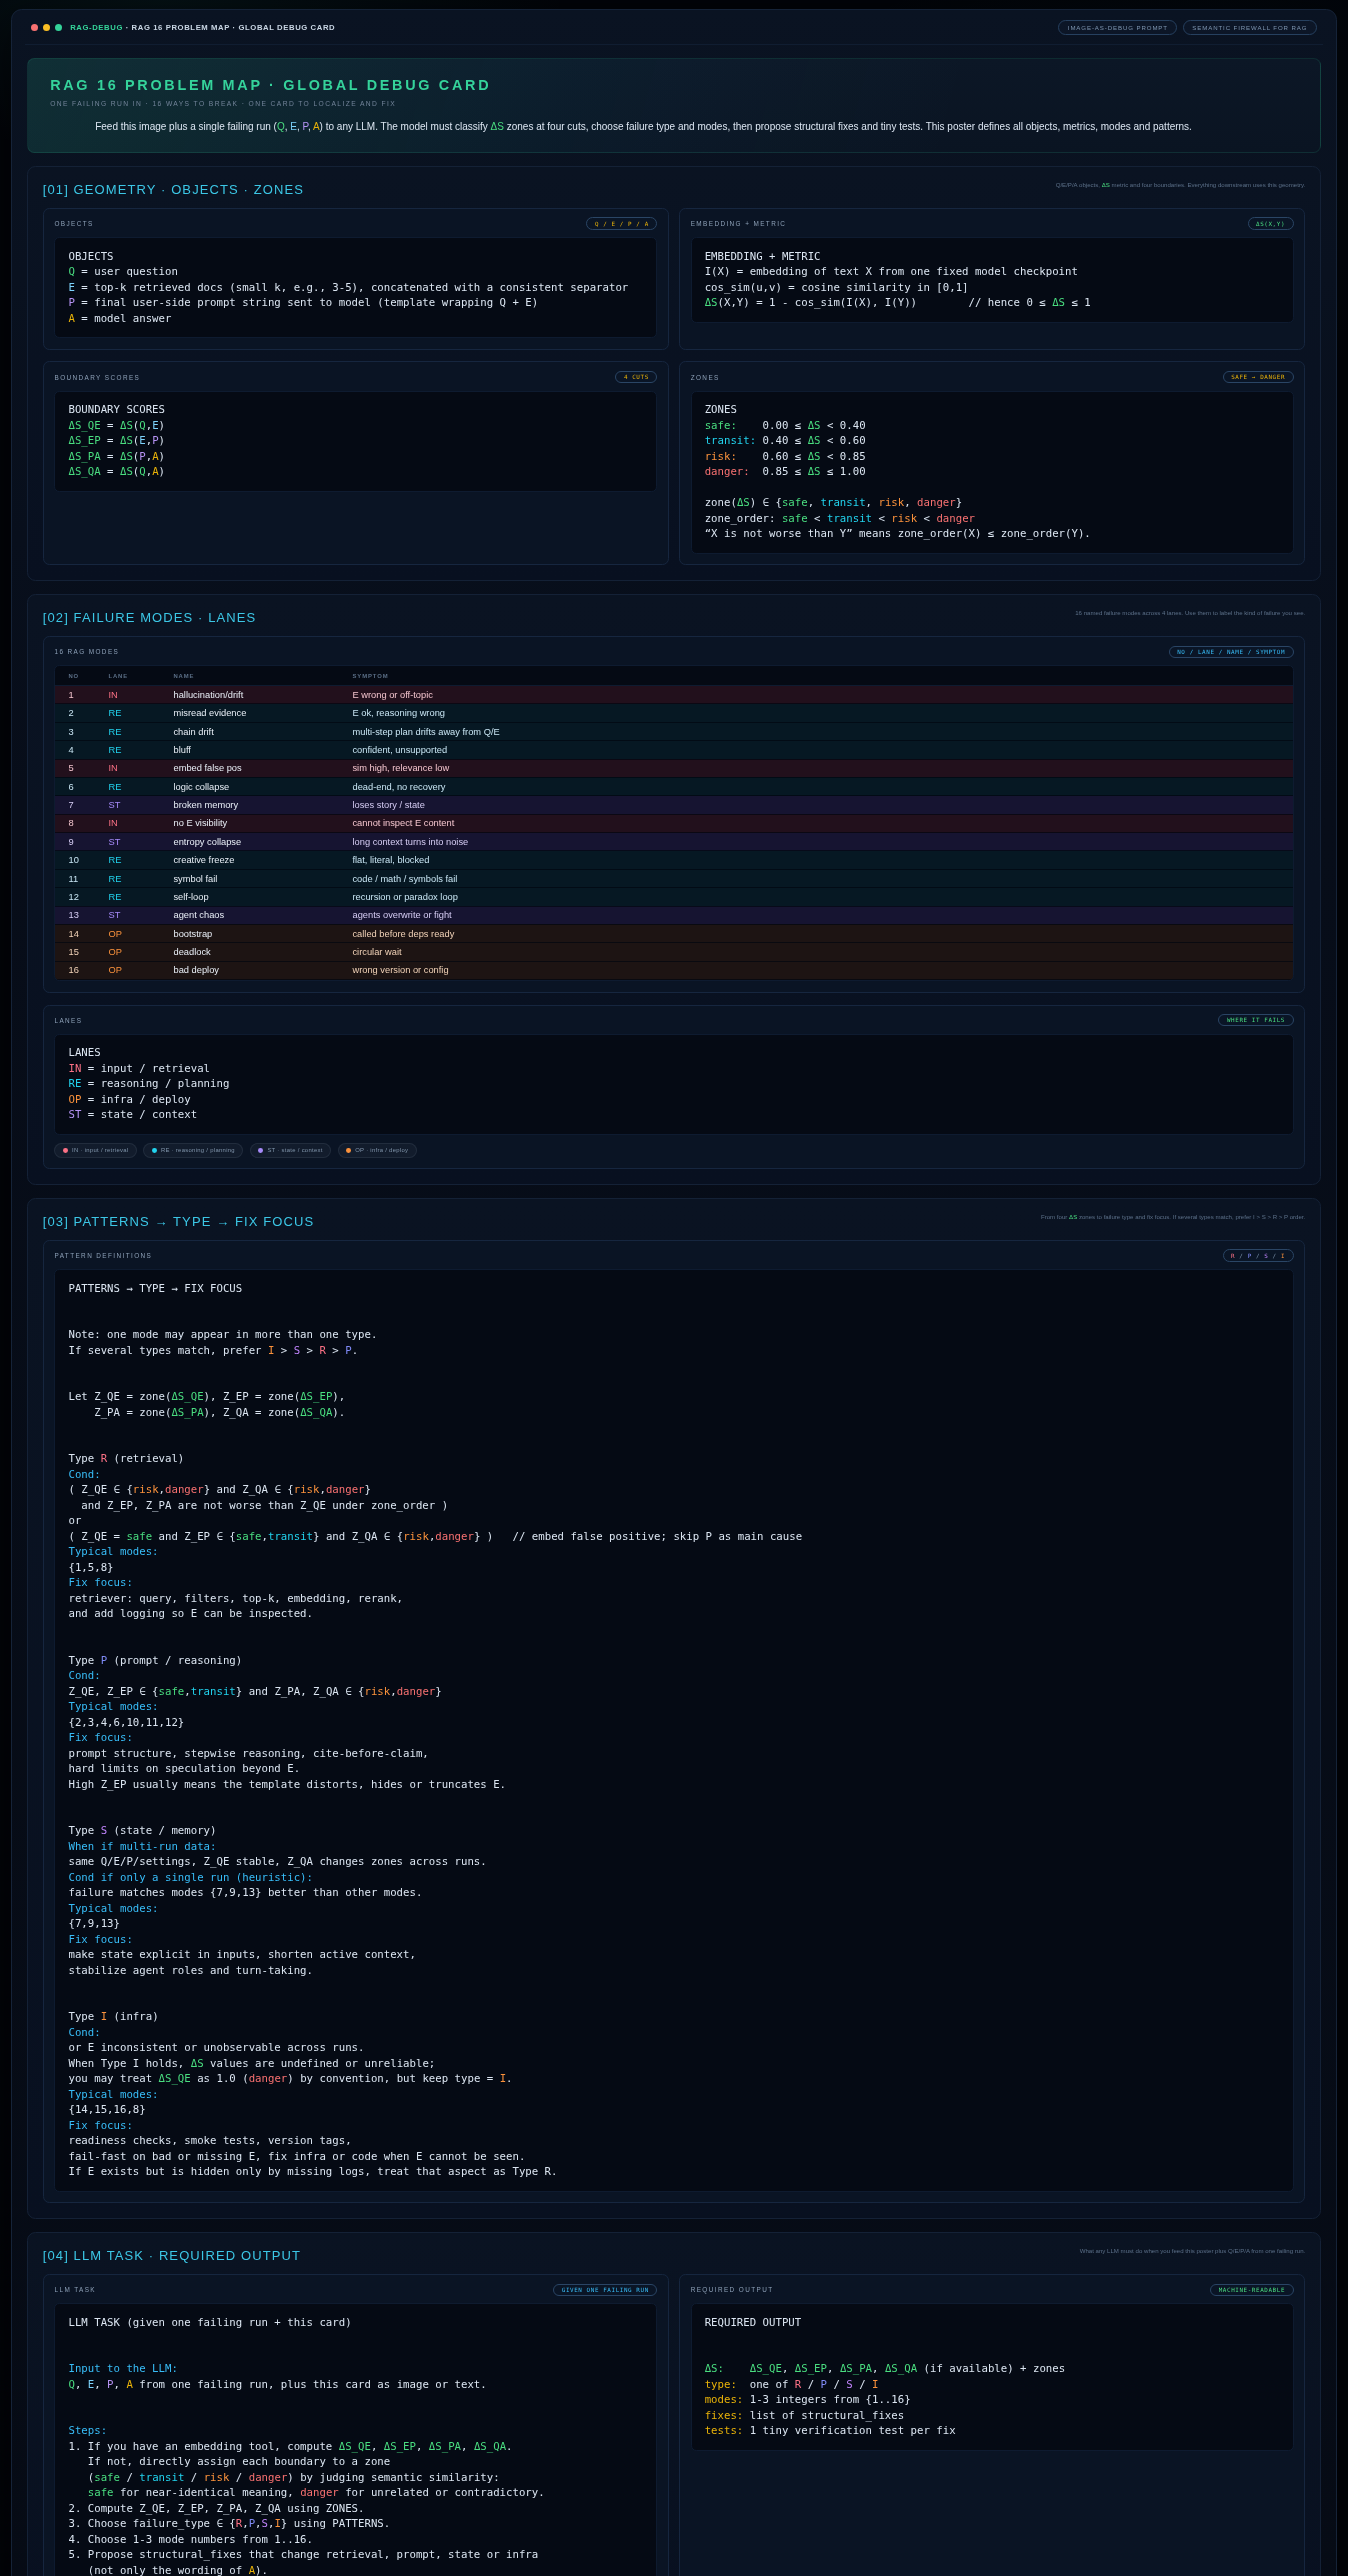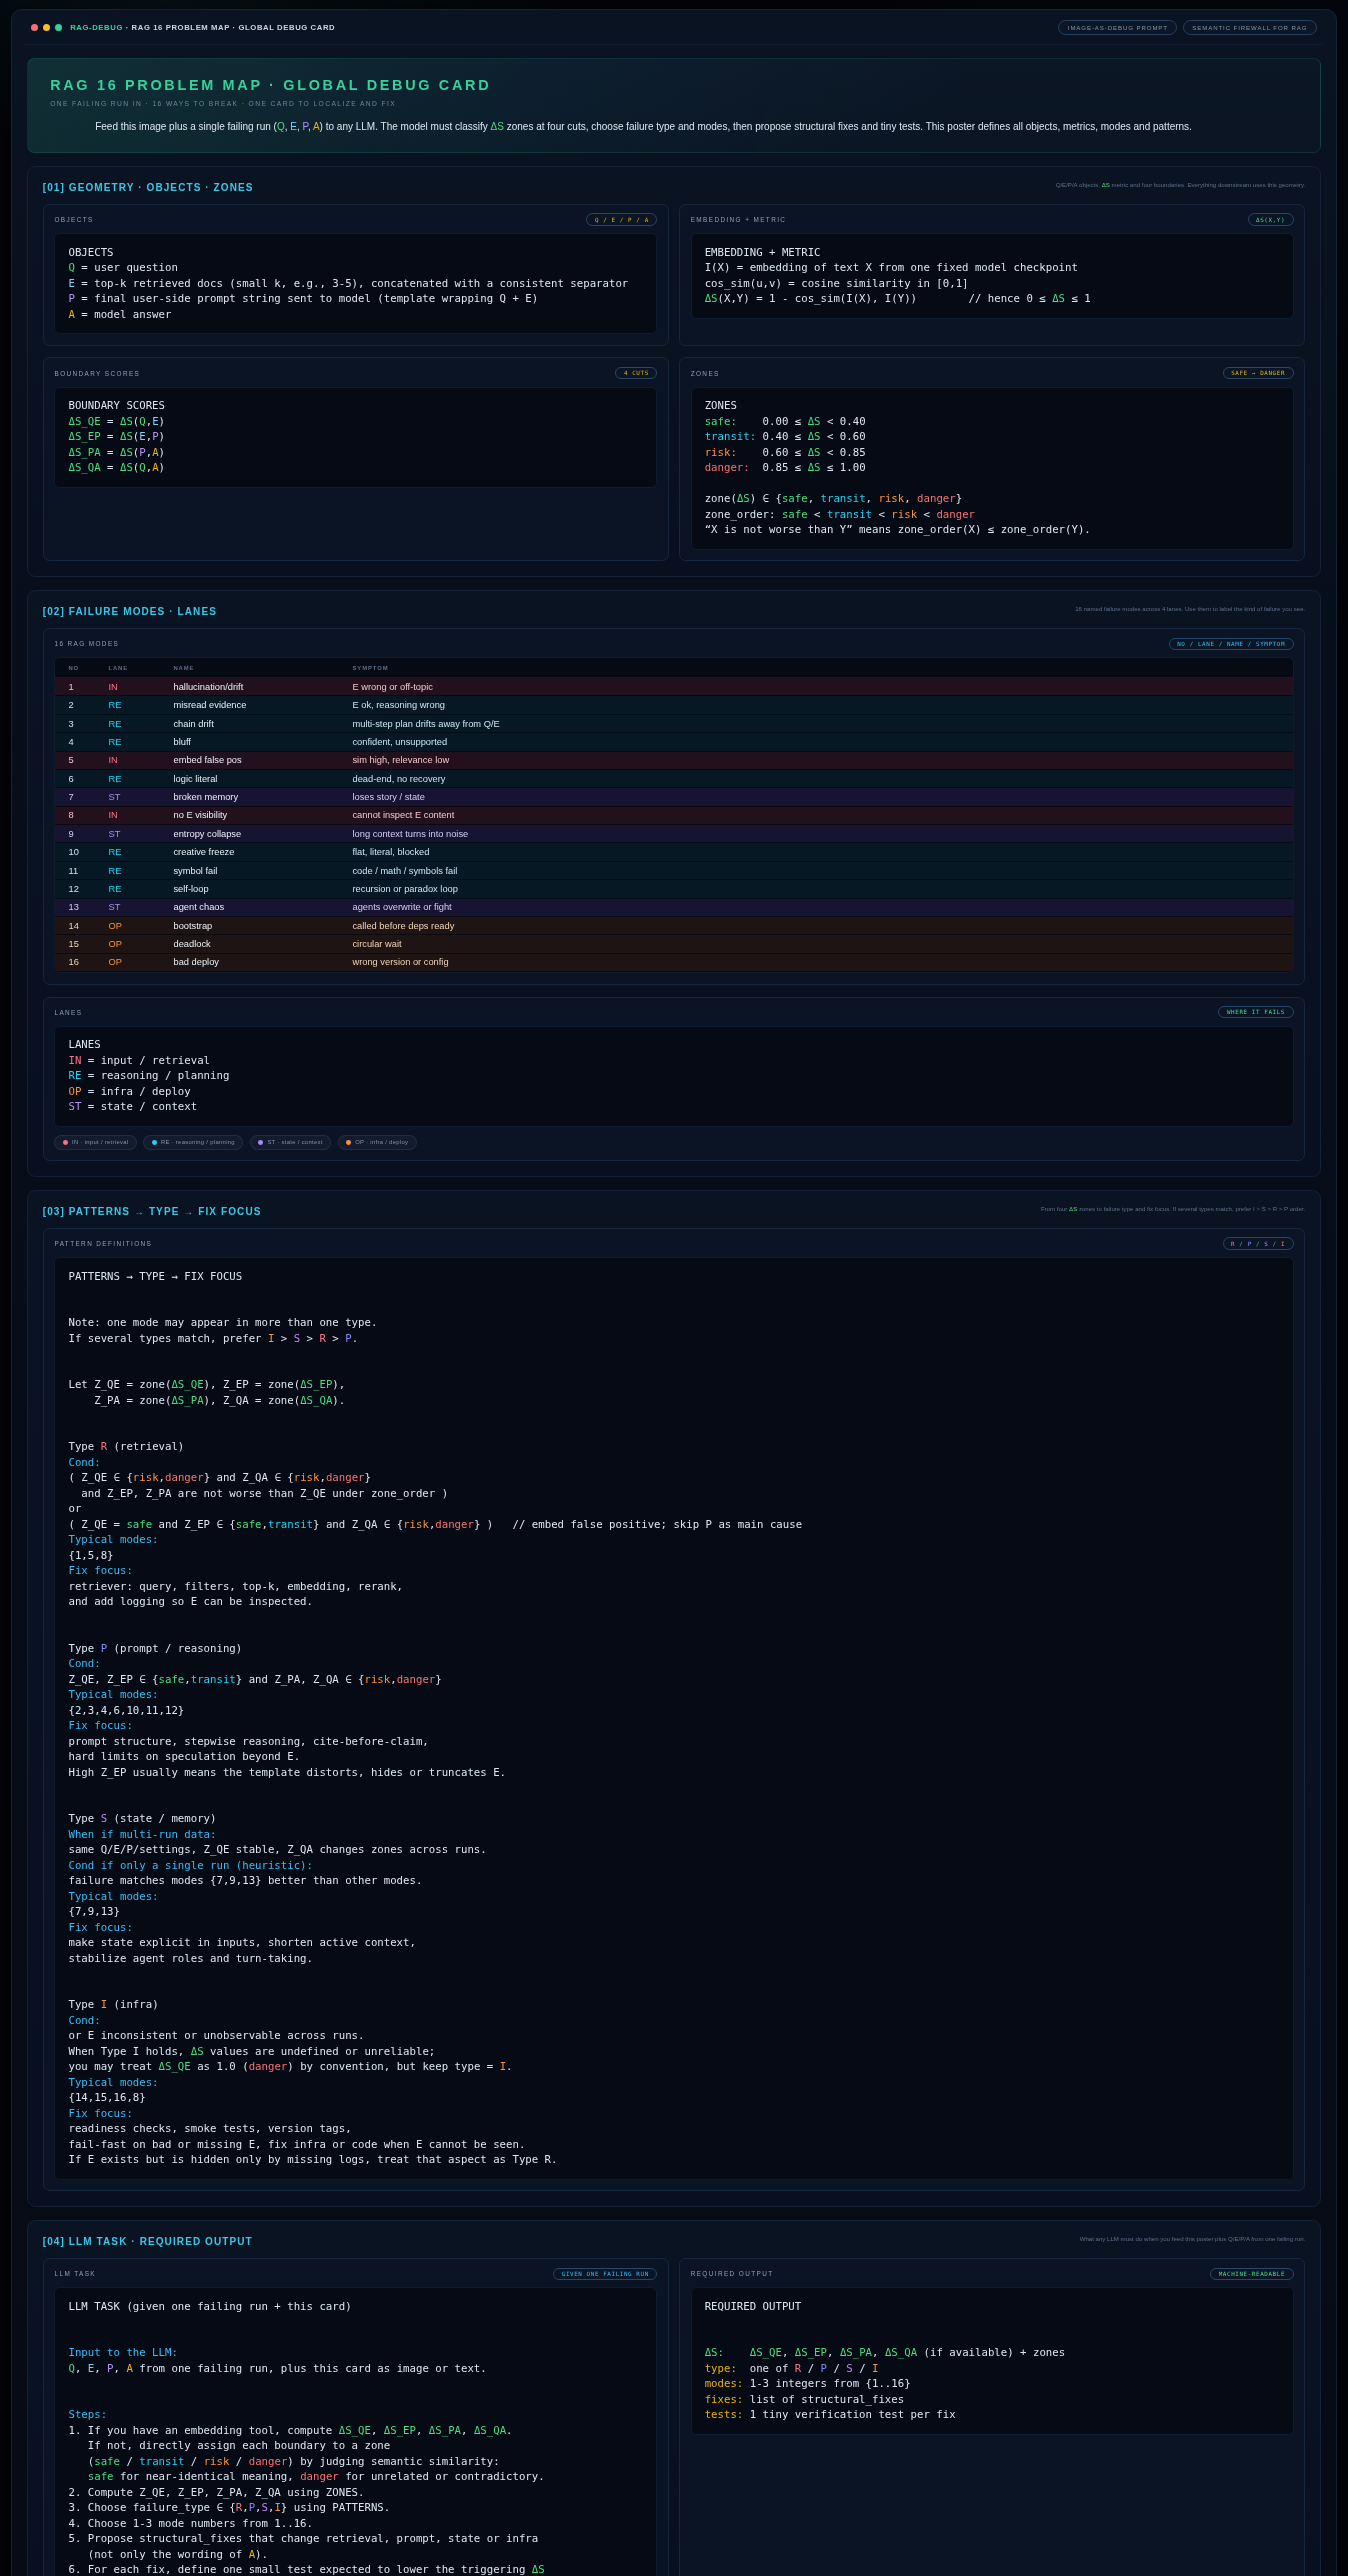--- a/index.html
+++ b/index.html
@@ -40,21 +40,21 @@
   }
   .hero-title{ font-size:14.4px; letter-spacing:2.7px; color:#35d39b; font-weight:600; }
   .hero-sub{ margin-top:7px; font-size:6.7px; letter-spacing:1.4px; color:#73849a; }
   .hero-desc{ margin-top:14px; font-size:10px; color:#c3d0e0;margin-left:45px; }
   
   .section{
     margin:13px 2.1px; border:0.8px solid #142136; border-radius:8.5px;
     background:linear-gradient(180deg,#0a1322,#081020); padding:13px 15px 15px;
   }
   .sec-head{ display:flex; justify-content:space-between; align-items:flex-start; gap:21.4px; margin-bottom:10.7px; }
-  .sec-title{ font-size:10px; letter-spacing:1.1px; color:#3cc7e6; font-weight:700; white-space:nowrap; padding-top:2.1px; }
+  .sec-title{ font-size:13px; letter-spacing:1.1px; color:#3cc7e6; font-weight:400; white-space:nowrap; padding-top:2.1px; }
   .sec-note{ font-size:6.1px; color:#54677f; text-align:right; max-width:278px; line-height:1.55; }
   .grid2{ display:grid; grid-template-columns:1fr 1fr; gap:10px; }
   .mt{ margin-top:11.8px; }
   .panel{ border:0.8px solid #16263f; border-radius:6.4px; background:#0a1424; padding:8.5px 10.7px 10.7px; }
   .panel-head{ display:flex; justify-content:space-between; align-items:center; margin-bottom:7.5px; }
   .panel-label{ font-size:6.4px; letter-spacing:1.4px; color:#8ea1b8; }
   .badge{
     border:0.8px solid #2a4565; border-radius:534px; padding:2.1px 7.5px;
     font-size:5.9px; letter-spacing:0.6px; background:rgba(10,22,40,.5);
     white-space:nowrap; font-family:"DejaVu Sans Mono","Liberation Mono",monospace;
@@ -238,21 +238,21 @@
               </tr>
               <tr class="lane-IN">
                 <td class="col-no">5</td>
                 <td class="col-lane">IN</td>
                 <td class="col-name">embed false pos</td>
                 <td class="col-sym">sim high, relevance low</td>
               </tr>
               <tr class="lane-RE">
                 <td class="col-no">6</td>
                 <td class="col-lane">RE</td>
-                <td class="col-name">logic literal</td>
+                <td class="col-name">logic collapse</td>
                 <td class="col-sym">dead-end, no recovery</td>
               </tr>
               <tr class="lane-ST">
                 <td class="col-no">7</td>
                 <td class="col-lane">ST</td>
                 <td class="col-name">broken memory</td>
                 <td class="col-sym">loses story / state</td>
               </tr>
               <tr class="lane-IN">
                 <td class="col-no">8</td>

